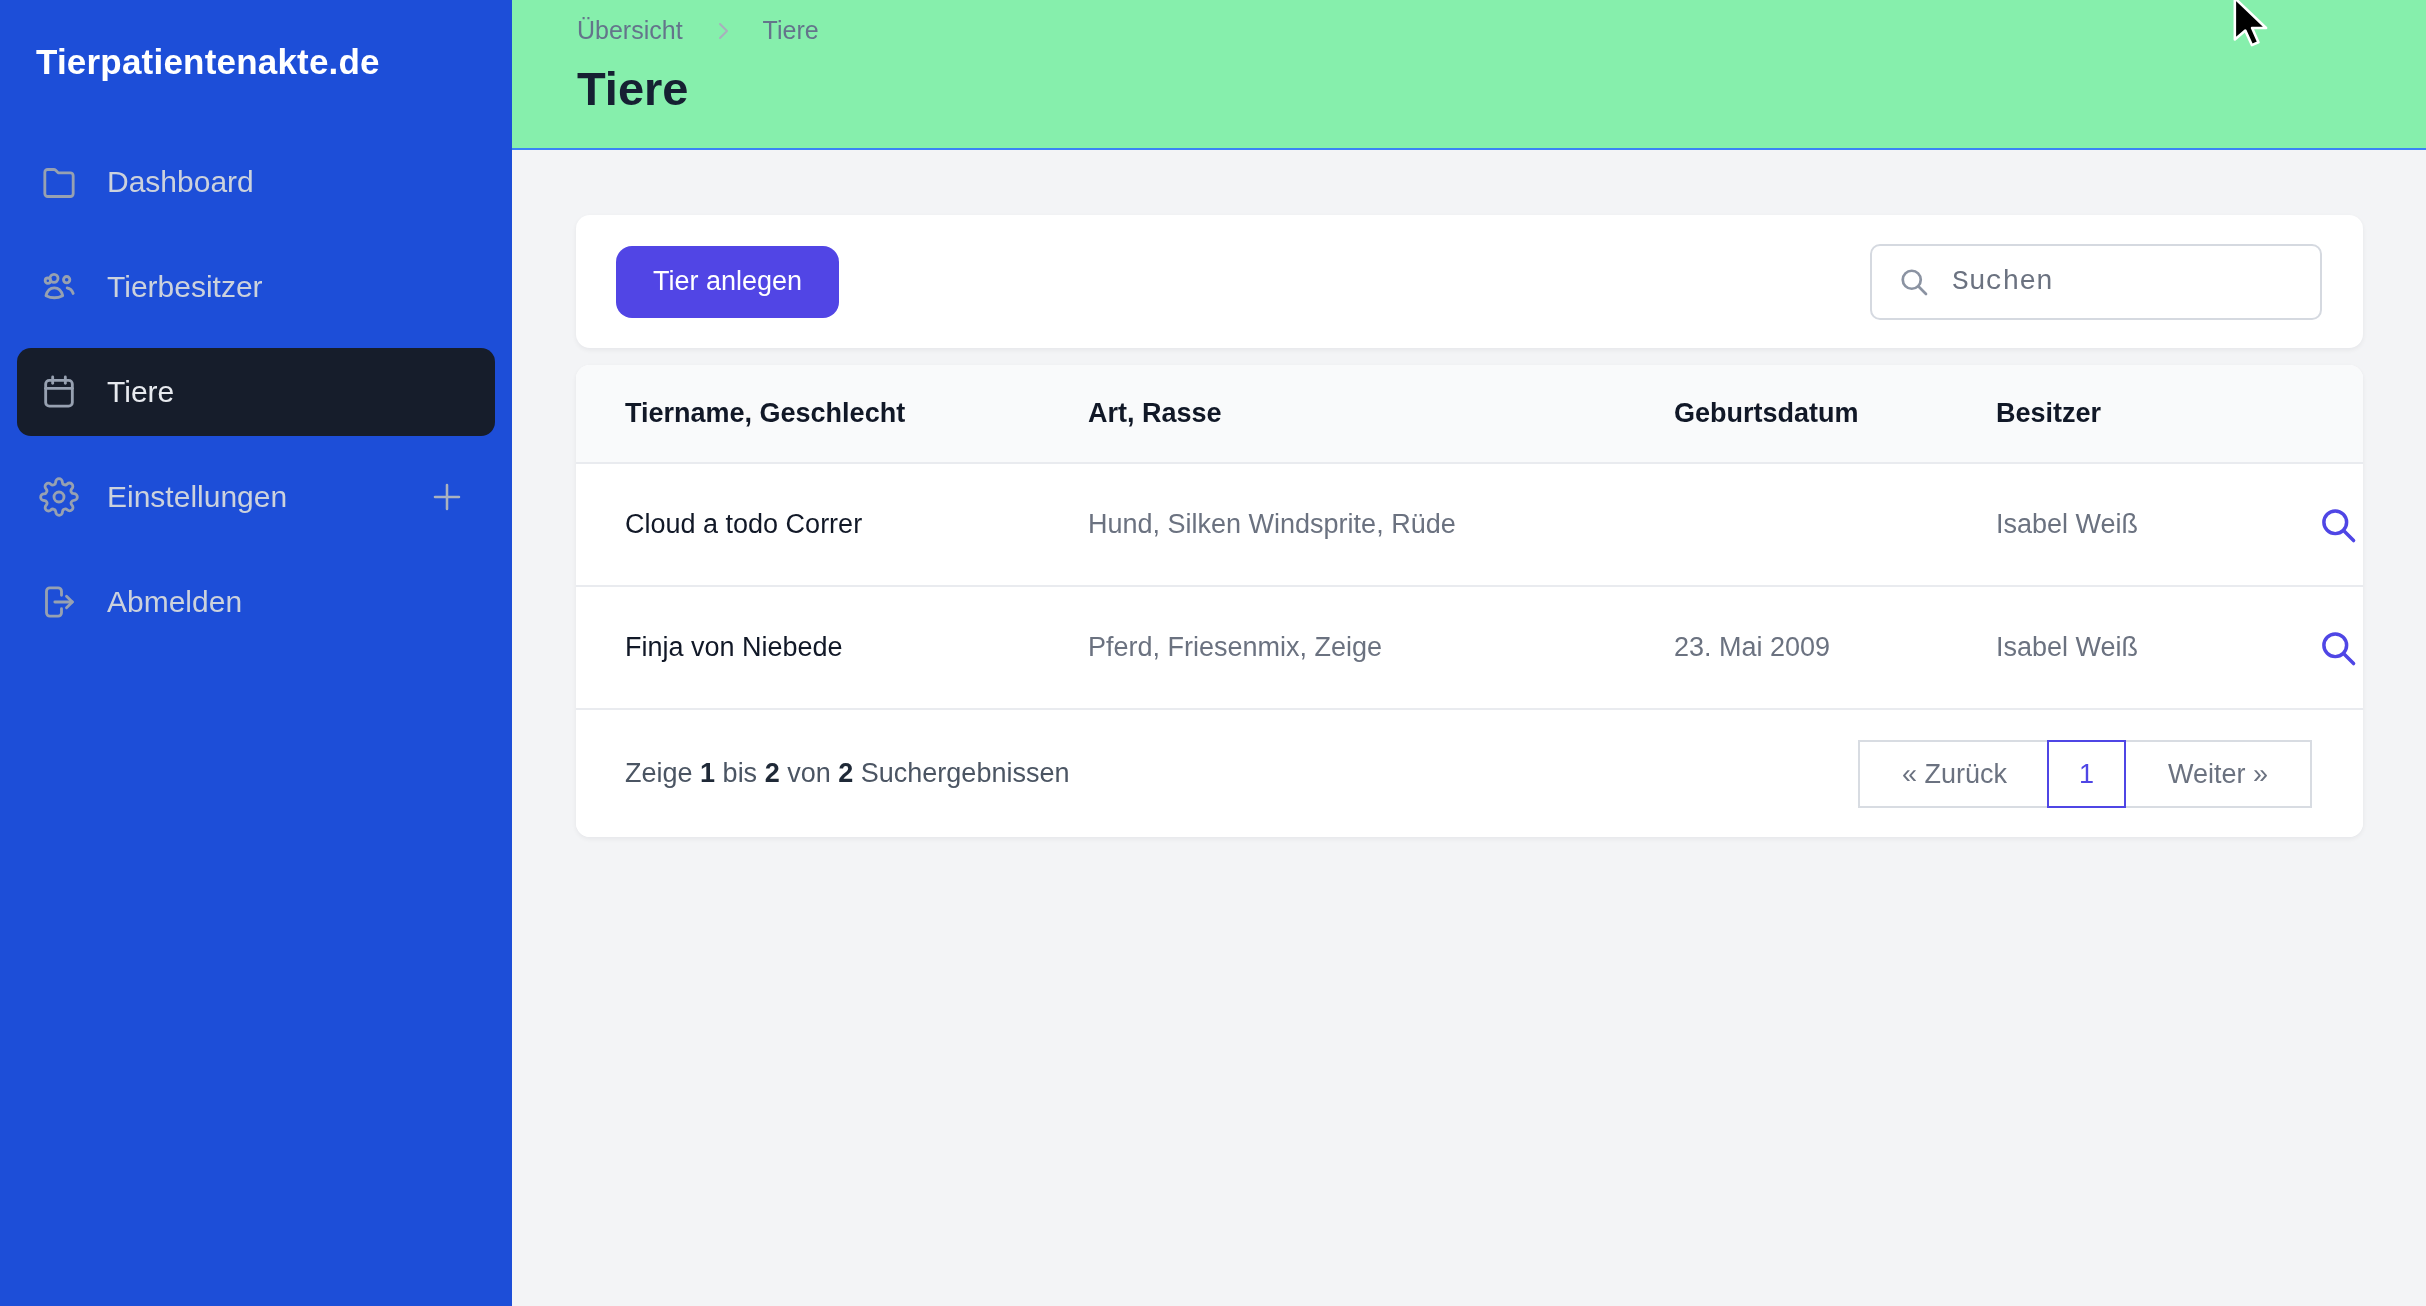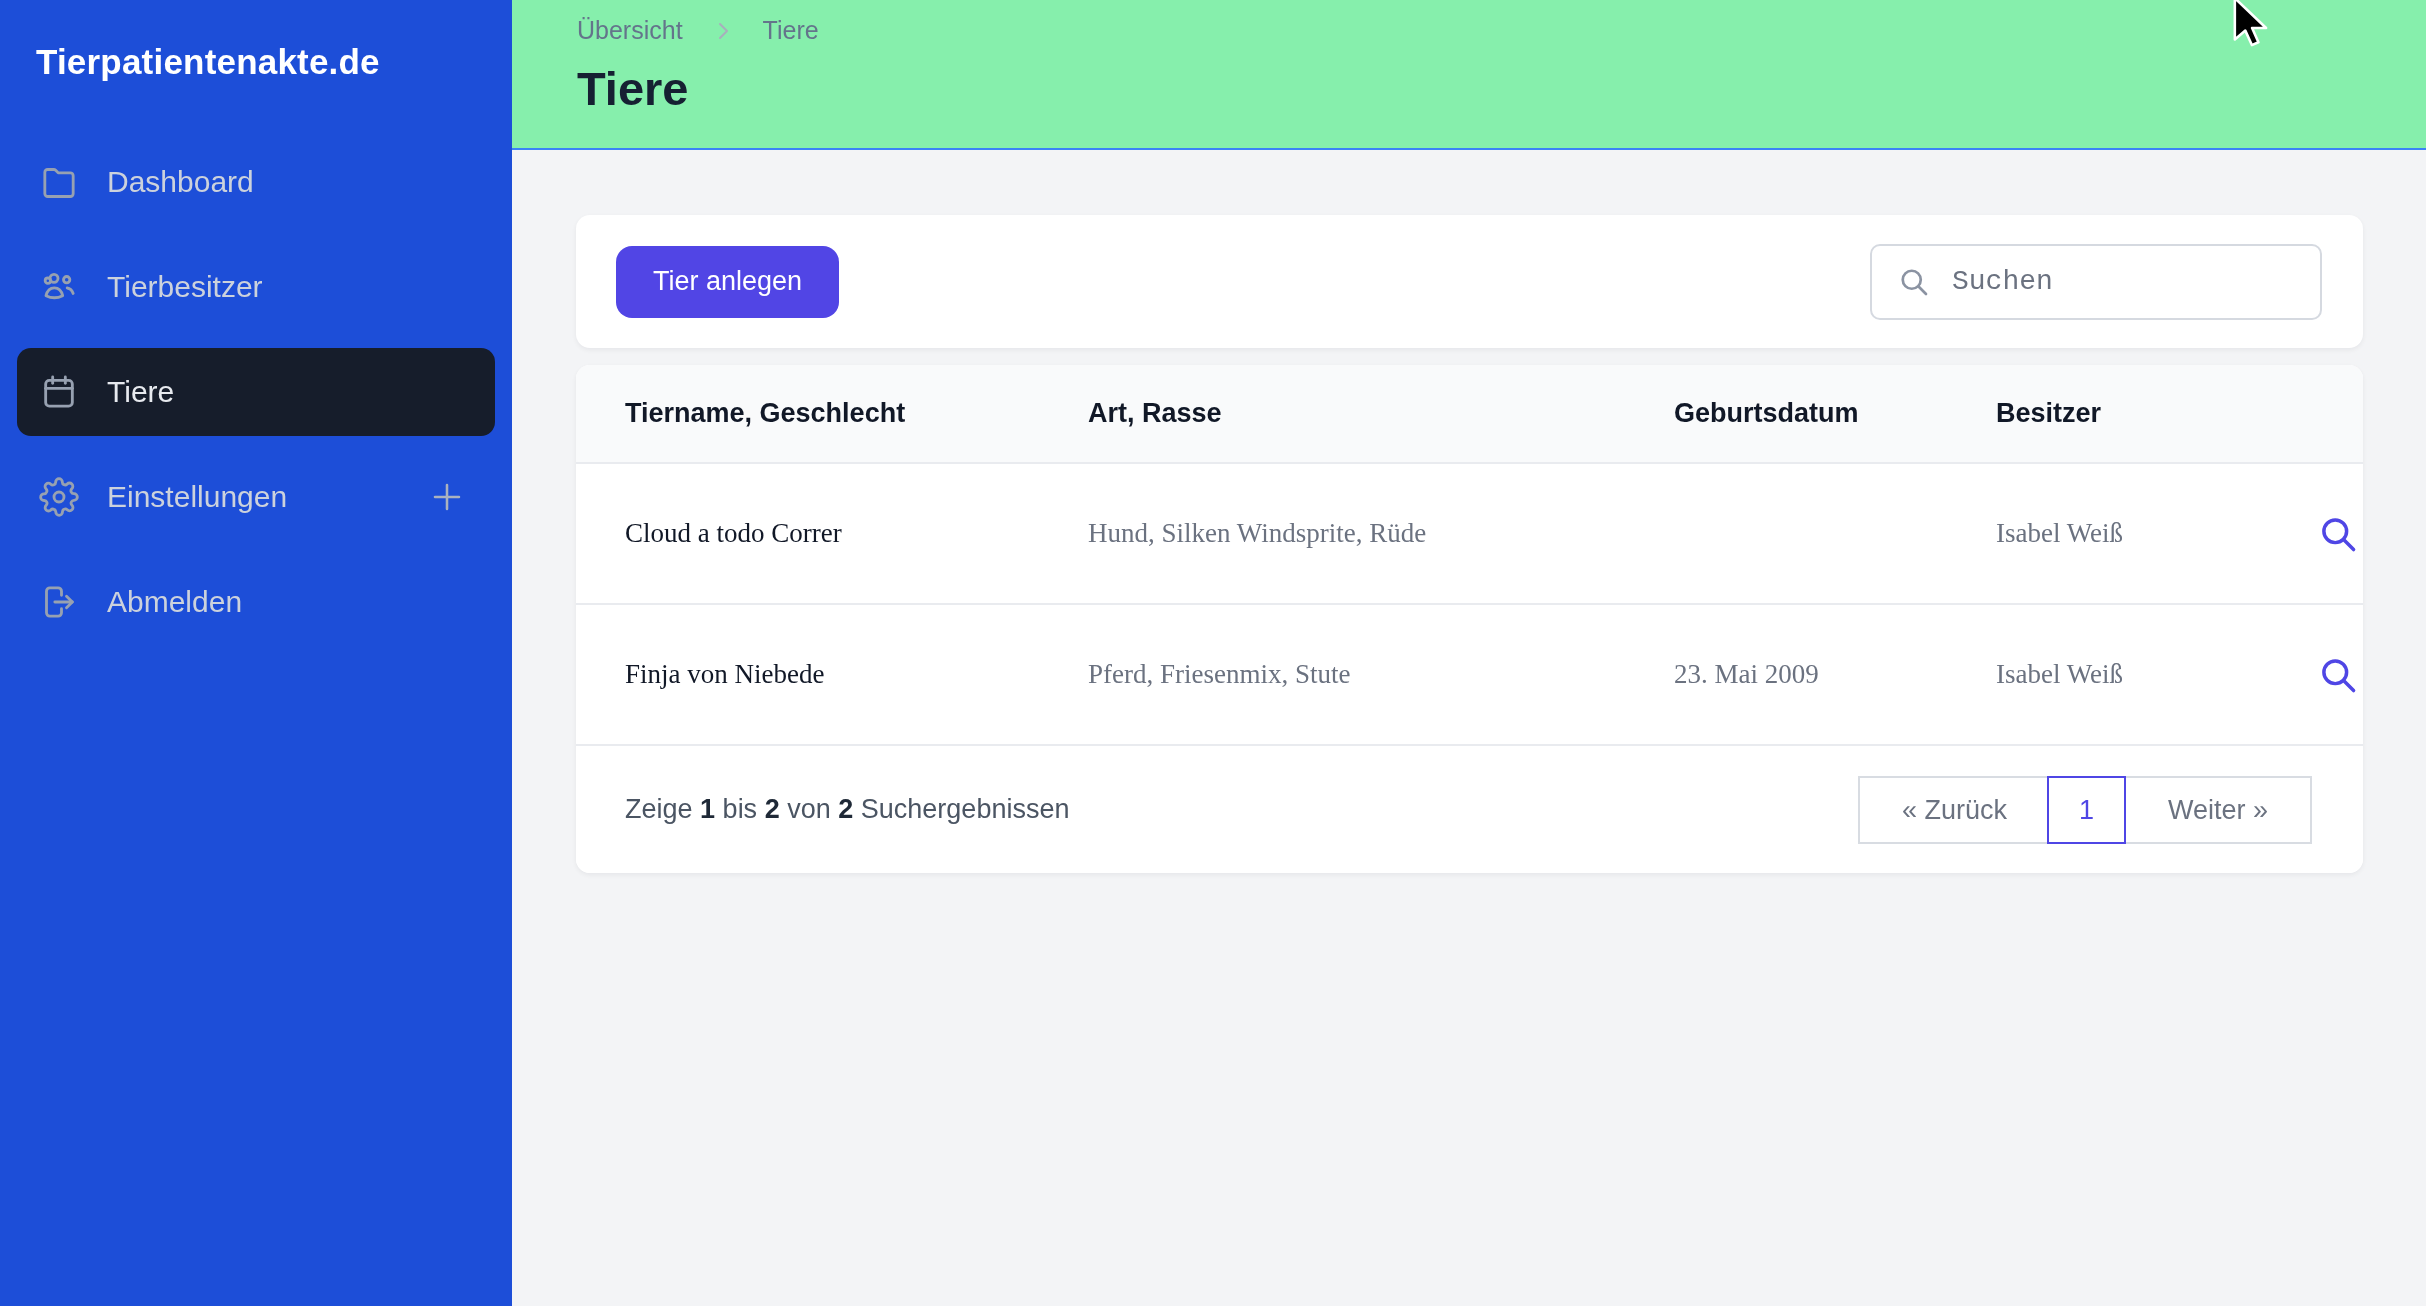--- a/index.html
+++ b/index.html
@@ -162,25 +162,24 @@
   }
   .thead {
     height: 99px;
     background: #f9fafb;
     border-bottom: 2px solid #e9ebef;
     font-size: 27px;
     font-weight: 700;
     color: #111827;
   }
   .tbody-row {
-    height: 141px;
+    height: 123px;
     border-bottom: 2px solid #e9ebef;
     font-size: 27px;
     background: #ffffff;
-    font-family: Liberation Serif, serif;
   }
   .cell-primary { color: #111827; font-weight: 500; }
   .cell-secondary { color: #6b7280; }
   .cell-action { display: flex; justify-content: flex-start; padding-left: 48px; }
   .row-view-btn {
     width: 44px; height: 44px;
     background: none; border: none; padding: 0;
     color: #4f46e5; cursor: pointer; display: inline-flex;
   }
   .row-view-btn svg { width: 100%; height: 100%; }
@@ -359,21 +358,21 @@
                   <circle cx="10.5" cy="10.5" r="6.2"></circle>
                   <line x1="15.3" y1="15.3" x2="20.5" y2="20.5"></line>
                 </svg>
               </span>
             </button>
           </div>
         </div>
 
         <div class="trow tbody-row">
           <div class="cell-primary">Finja von Niebede</div>
-          <div class="cell-secondary">Pferd, Friesenmix, Stute</div>
+          <div class="cell-secondary">Pferd, Friesenmix, Zeige</div>
           <div class="cell-secondary">23. Mai 2009</div>
           <div class="cell-secondary">Isabel Weiß</div>
           <div class="cell-action">
             <button class="row-view-btn">
               <span>
                 <svg viewBox="0 0 24 24" fill="none" stroke="currentColor" stroke-width="1.9" stroke-linecap="round">
                   <circle cx="10.5" cy="10.5" r="6.2"></circle>
                   <line x1="15.3" y1="15.3" x2="20.5" y2="20.5"></line>
                 </svg>
               </span>

